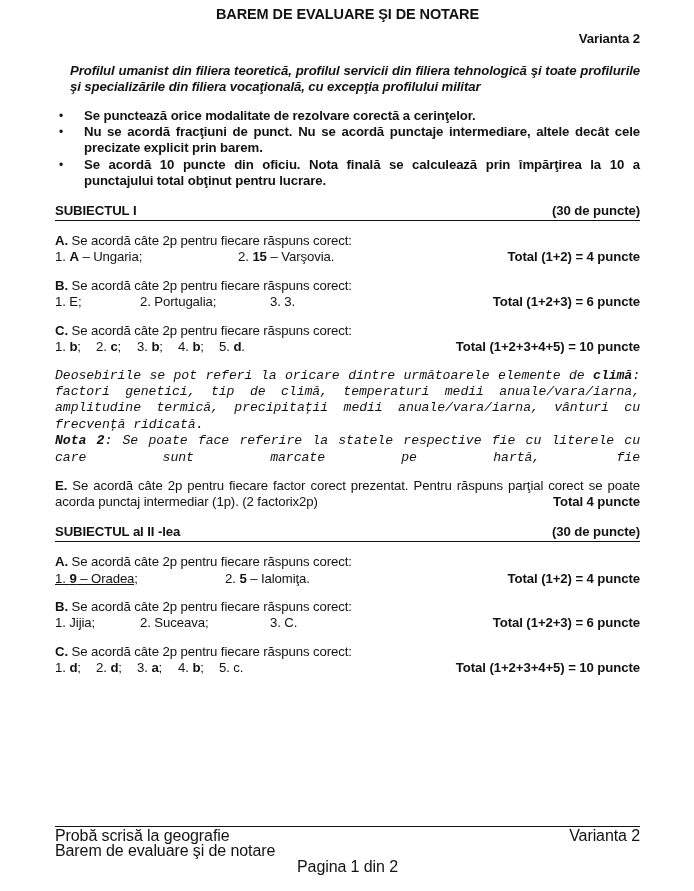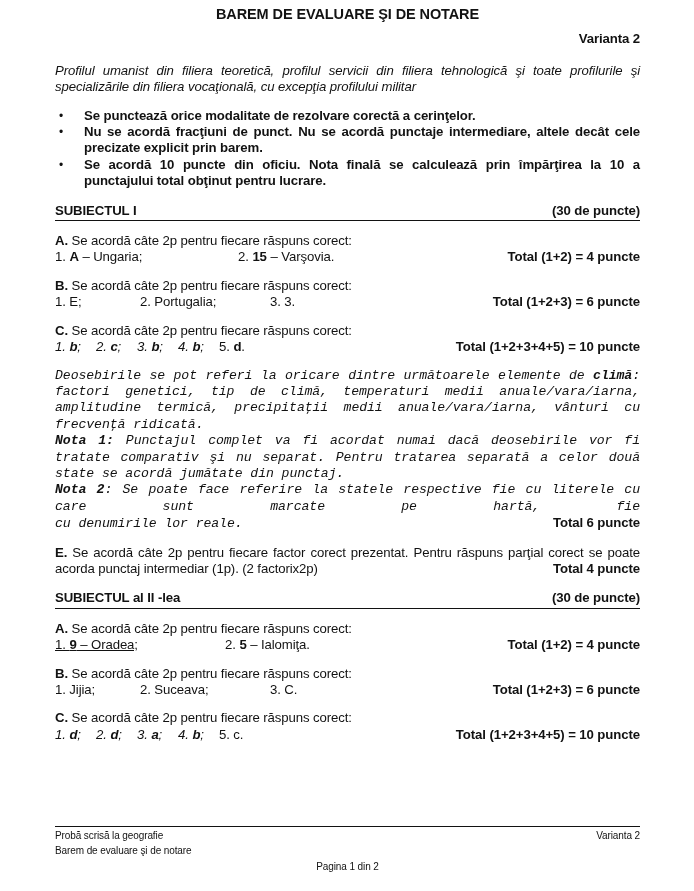--- a/index.html
+++ b/index.html
@@ -8,43 +8,43 @@
     padding:6px 54px 16px 55px;
     display:flex; flex-direction:column;
     font-family:"Liberation Sans", sans-serif;
     font-size:13.2px; line-height:16.4px; color:#121212;
     letter-spacing:-0.1px;
     background:#ffffff;
   }
   p { margin:0; }
   .doc-title { font-size:14.5px; font-weight:bold; text-align:center; margin:0; }
   .variant { text-align:right; font-weight:bold; margin-top:9px; }
-  .profile { font-style:italic; font-weight:normal; text-align:justify; margin-top:15px; }
+  .profile { font-style:italic; font-weight:bold; text-align:justify; margin-top:15px;margin-left:15px; }
   .rules { margin-top:12px; font-weight:bold; }
   .bullet-row { display:flex; }
   .bullet-mark { flex:0 0 25px; padding-left:4px; font-weight:normal; font-size:12px; }
   .bullet-text { flex:1; text-align:justify; }
   .subject-heading {
     display:flex; justify-content:space-between; align-items:flex-start;
     font-weight:bold; border-bottom:1.6px solid #121212;
     padding-bottom:1px; margin-top:13px;
   }
   .section { margin-top:12px; }
   .row { display:flex; align-items:baseline; }
   .total { margin-left:auto; font-weight:bold; white-space:nowrap; }
   .ans-183 { flex:0 0 183px; } .ans-170 { flex:0 0 170px;text-decoration:underline; }
   .ans-85  { flex:0 0 85px; }  .ans-130 { flex:0 0 130px; }
-  .ans-41  { flex:0 0 41px;font-style:italic; }
+  .ans-41  { flex:0 0 41px; }
   .just { text-align:justify; }
   .just-last { text-align:justify; text-align-last:justify; }
   .italic { font-style:italic;font-family:Liberation Mono, monospace; }
   b.lead { font-weight:bold; }
   .footer {
     margin-top:auto; border-top:1.6px solid #121212; padding-top:2px;
-    font-size:10px; line-height:14.6px;
+    font-size:16px; line-height:14.6px;
   }
   .footer-row { display:flex; justify-content:space-between; }
   .footer-page { text-align:center; margin-top:2px; }
 </style>
 </head>
 <body>
 
 <div class="page">
 
   <p class="doc-title">BAREM DE EVALUARE ŞI DE NOTARE</p>
@@ -98,26 +98,21 @@
       <span class="ans-41"><span>2. </span><b>c</b><span>;</span></span>
       <span class="ans-41"><span>3. </span><b>b</b><span>;</span></span>
       <span class="ans-41"><span>4. </span><b>b</b><span>;</span></span>
       <span><span>5. </span><b>d</b><span>.</span></span>
       <span class="total">Total (1+2+3+4+5) = 10 puncte</span>
     </div>
   </div>
 
   <div class="section">
     <p class="just italic"><span>Deosebirile se pot referi la oricare dintre următoarele elemente de </span><b>climă</b><span>: factori genetici, tip de climă, temperaturi medii anuale/vara/iarna, amplitudine termică, precipitaţii medii anuale/vara/iarna, vânturi cu frecvenţă ridicată.</span></p>
-    <p class="just italic"><b>Nota 1:</b><span> Punctajul complet va fi acordat numai dacă deosebirile vor fi tratate comparativ şi nu separat. Pentru tratarea separată a celor două state se acordă jumătate din punctaj.</span></p>
     <p class="just-last italic"><b>Nota 2</b><span>: Se poate face referire la statele respective fie cu literele cu care sunt marcate pe hartă, fie</span></p>
-    <div class="row">
-      <span class="italic">cu denumirile lor reale.</span>
-      <span class="total">Total 6 puncte</span>
-    </div>
   </div>
 
   <div class="section">
     <p class="just-last"><b class="lead">E.</b><span> Se acordă câte 2p pentru fiecare factor corect prezentat. Pentru răspuns parţial corect se poate</span></p>
     <div class="row">
       <span>acorda punctaj intermediar (1p). (2 factorix2p)</span>
       <span class="total">Total 4 puncte</span>
     </div>
   </div>
 

